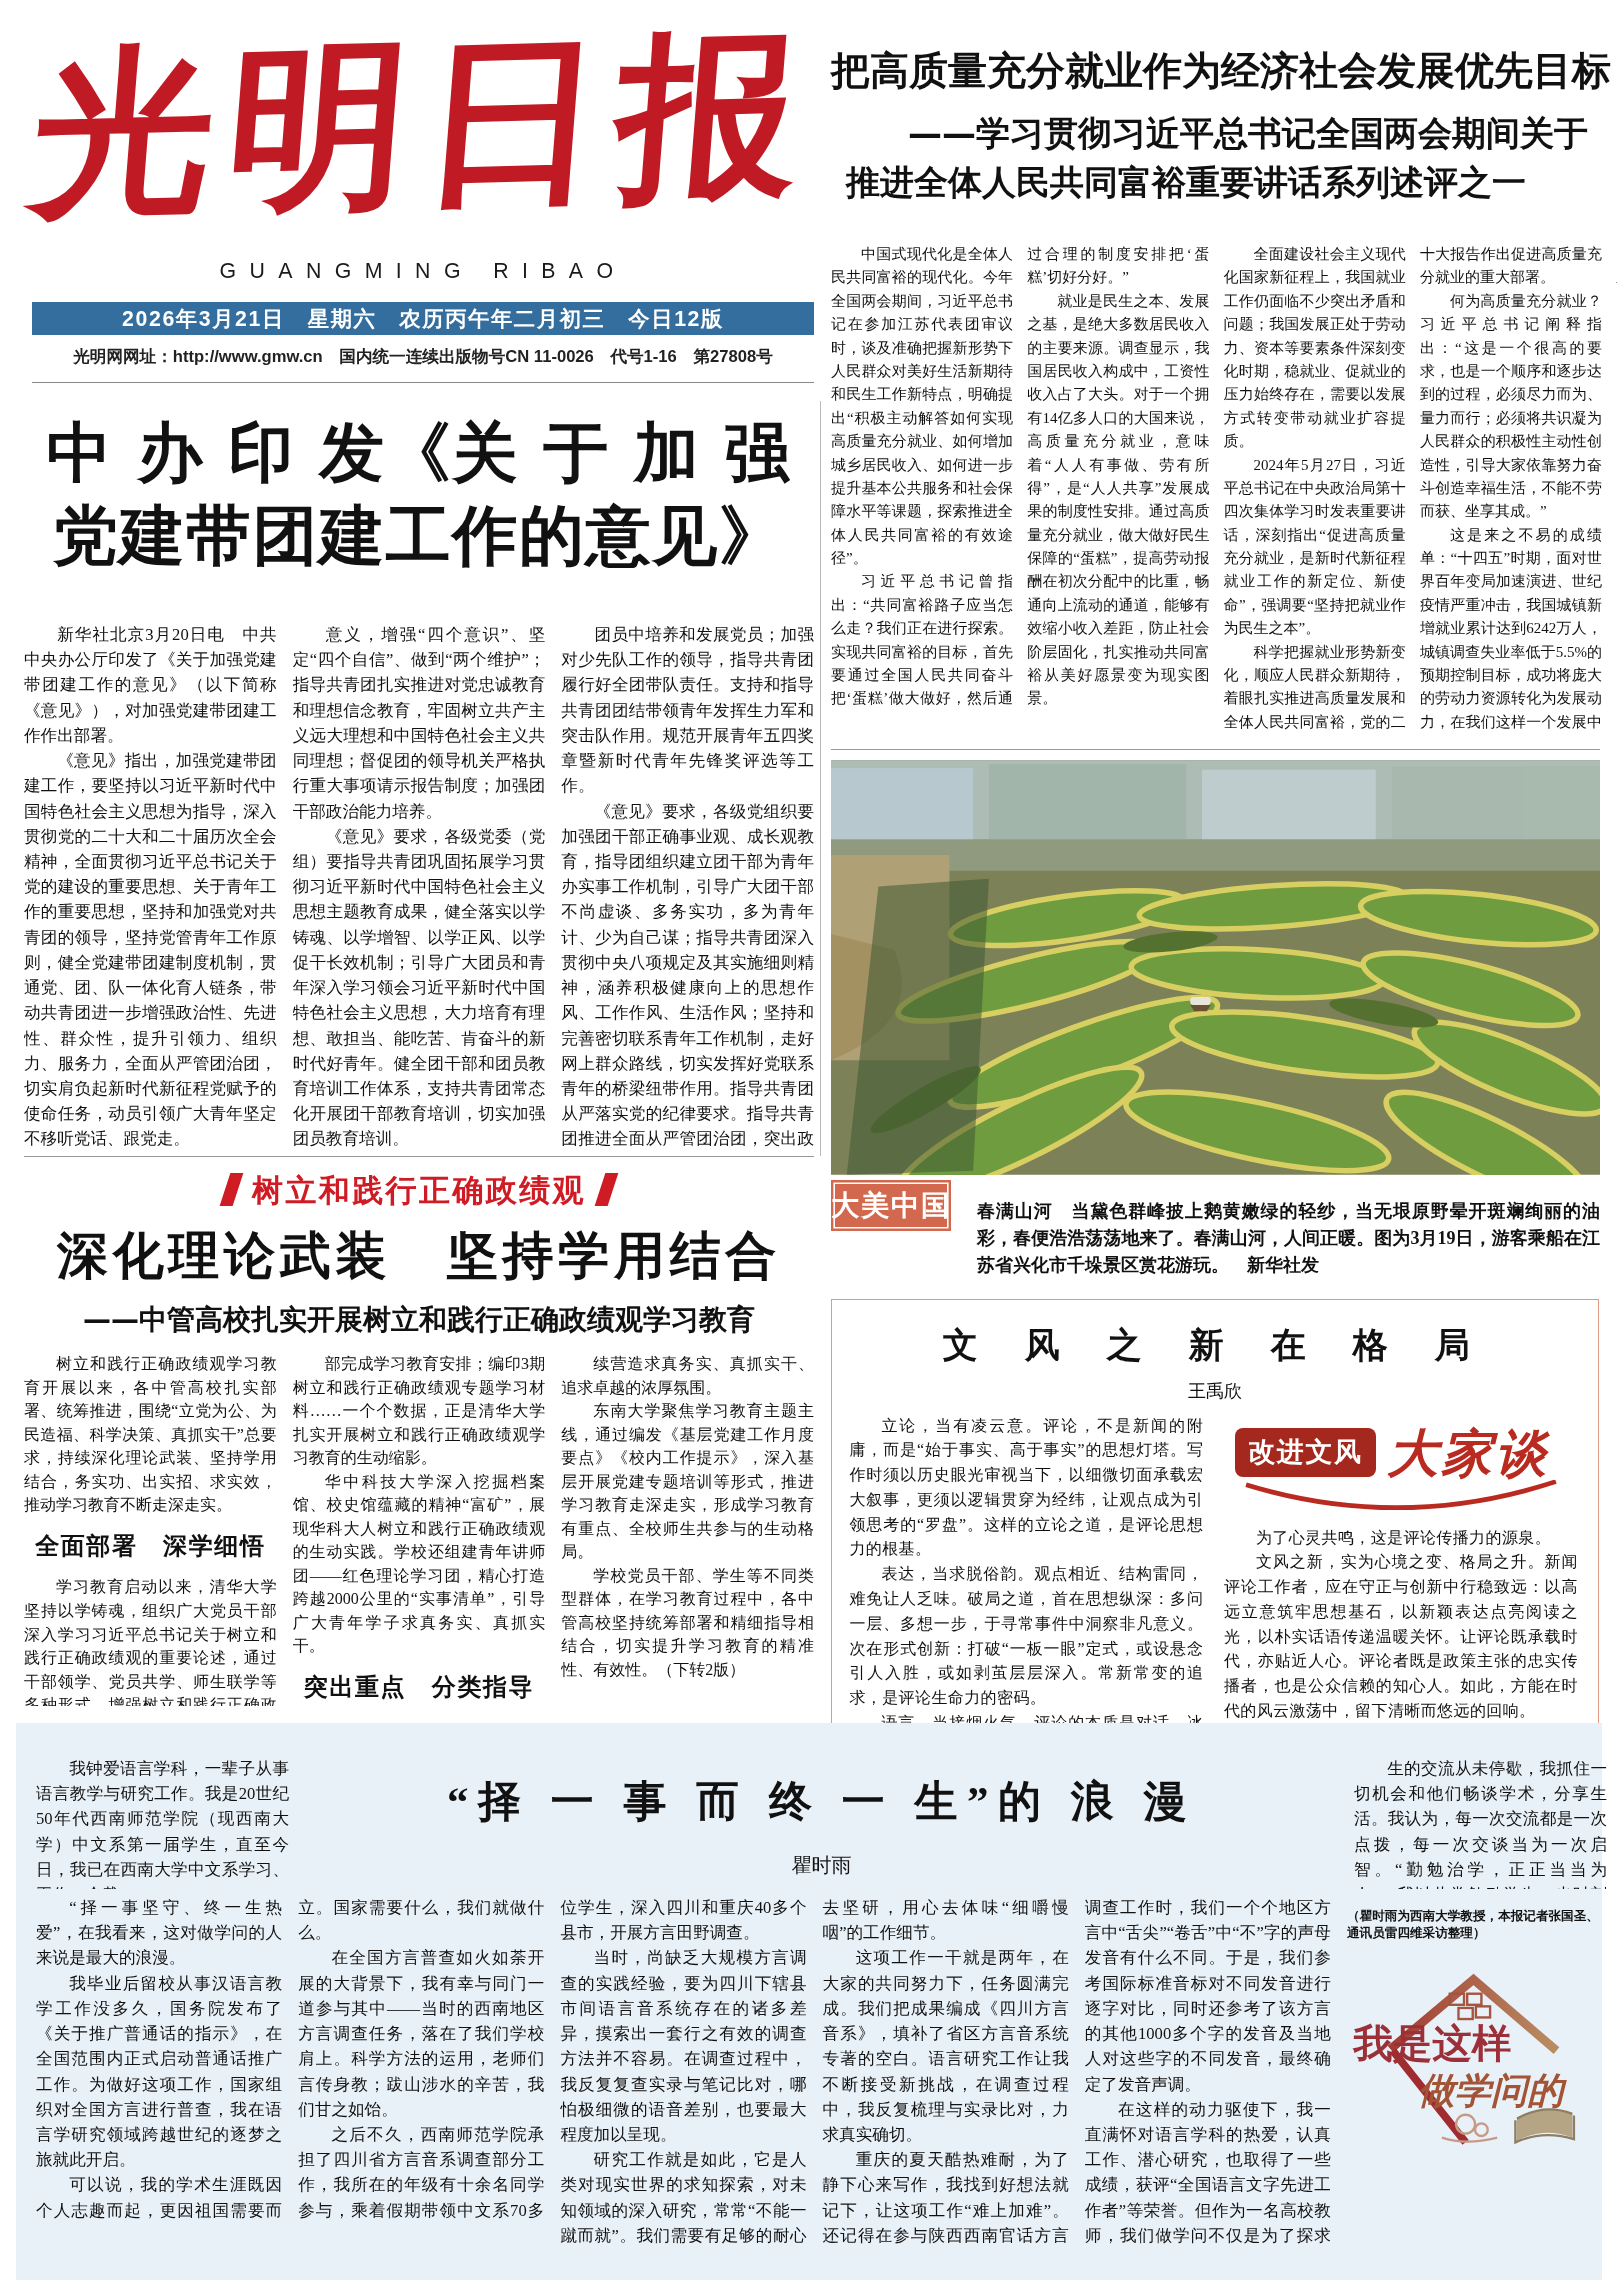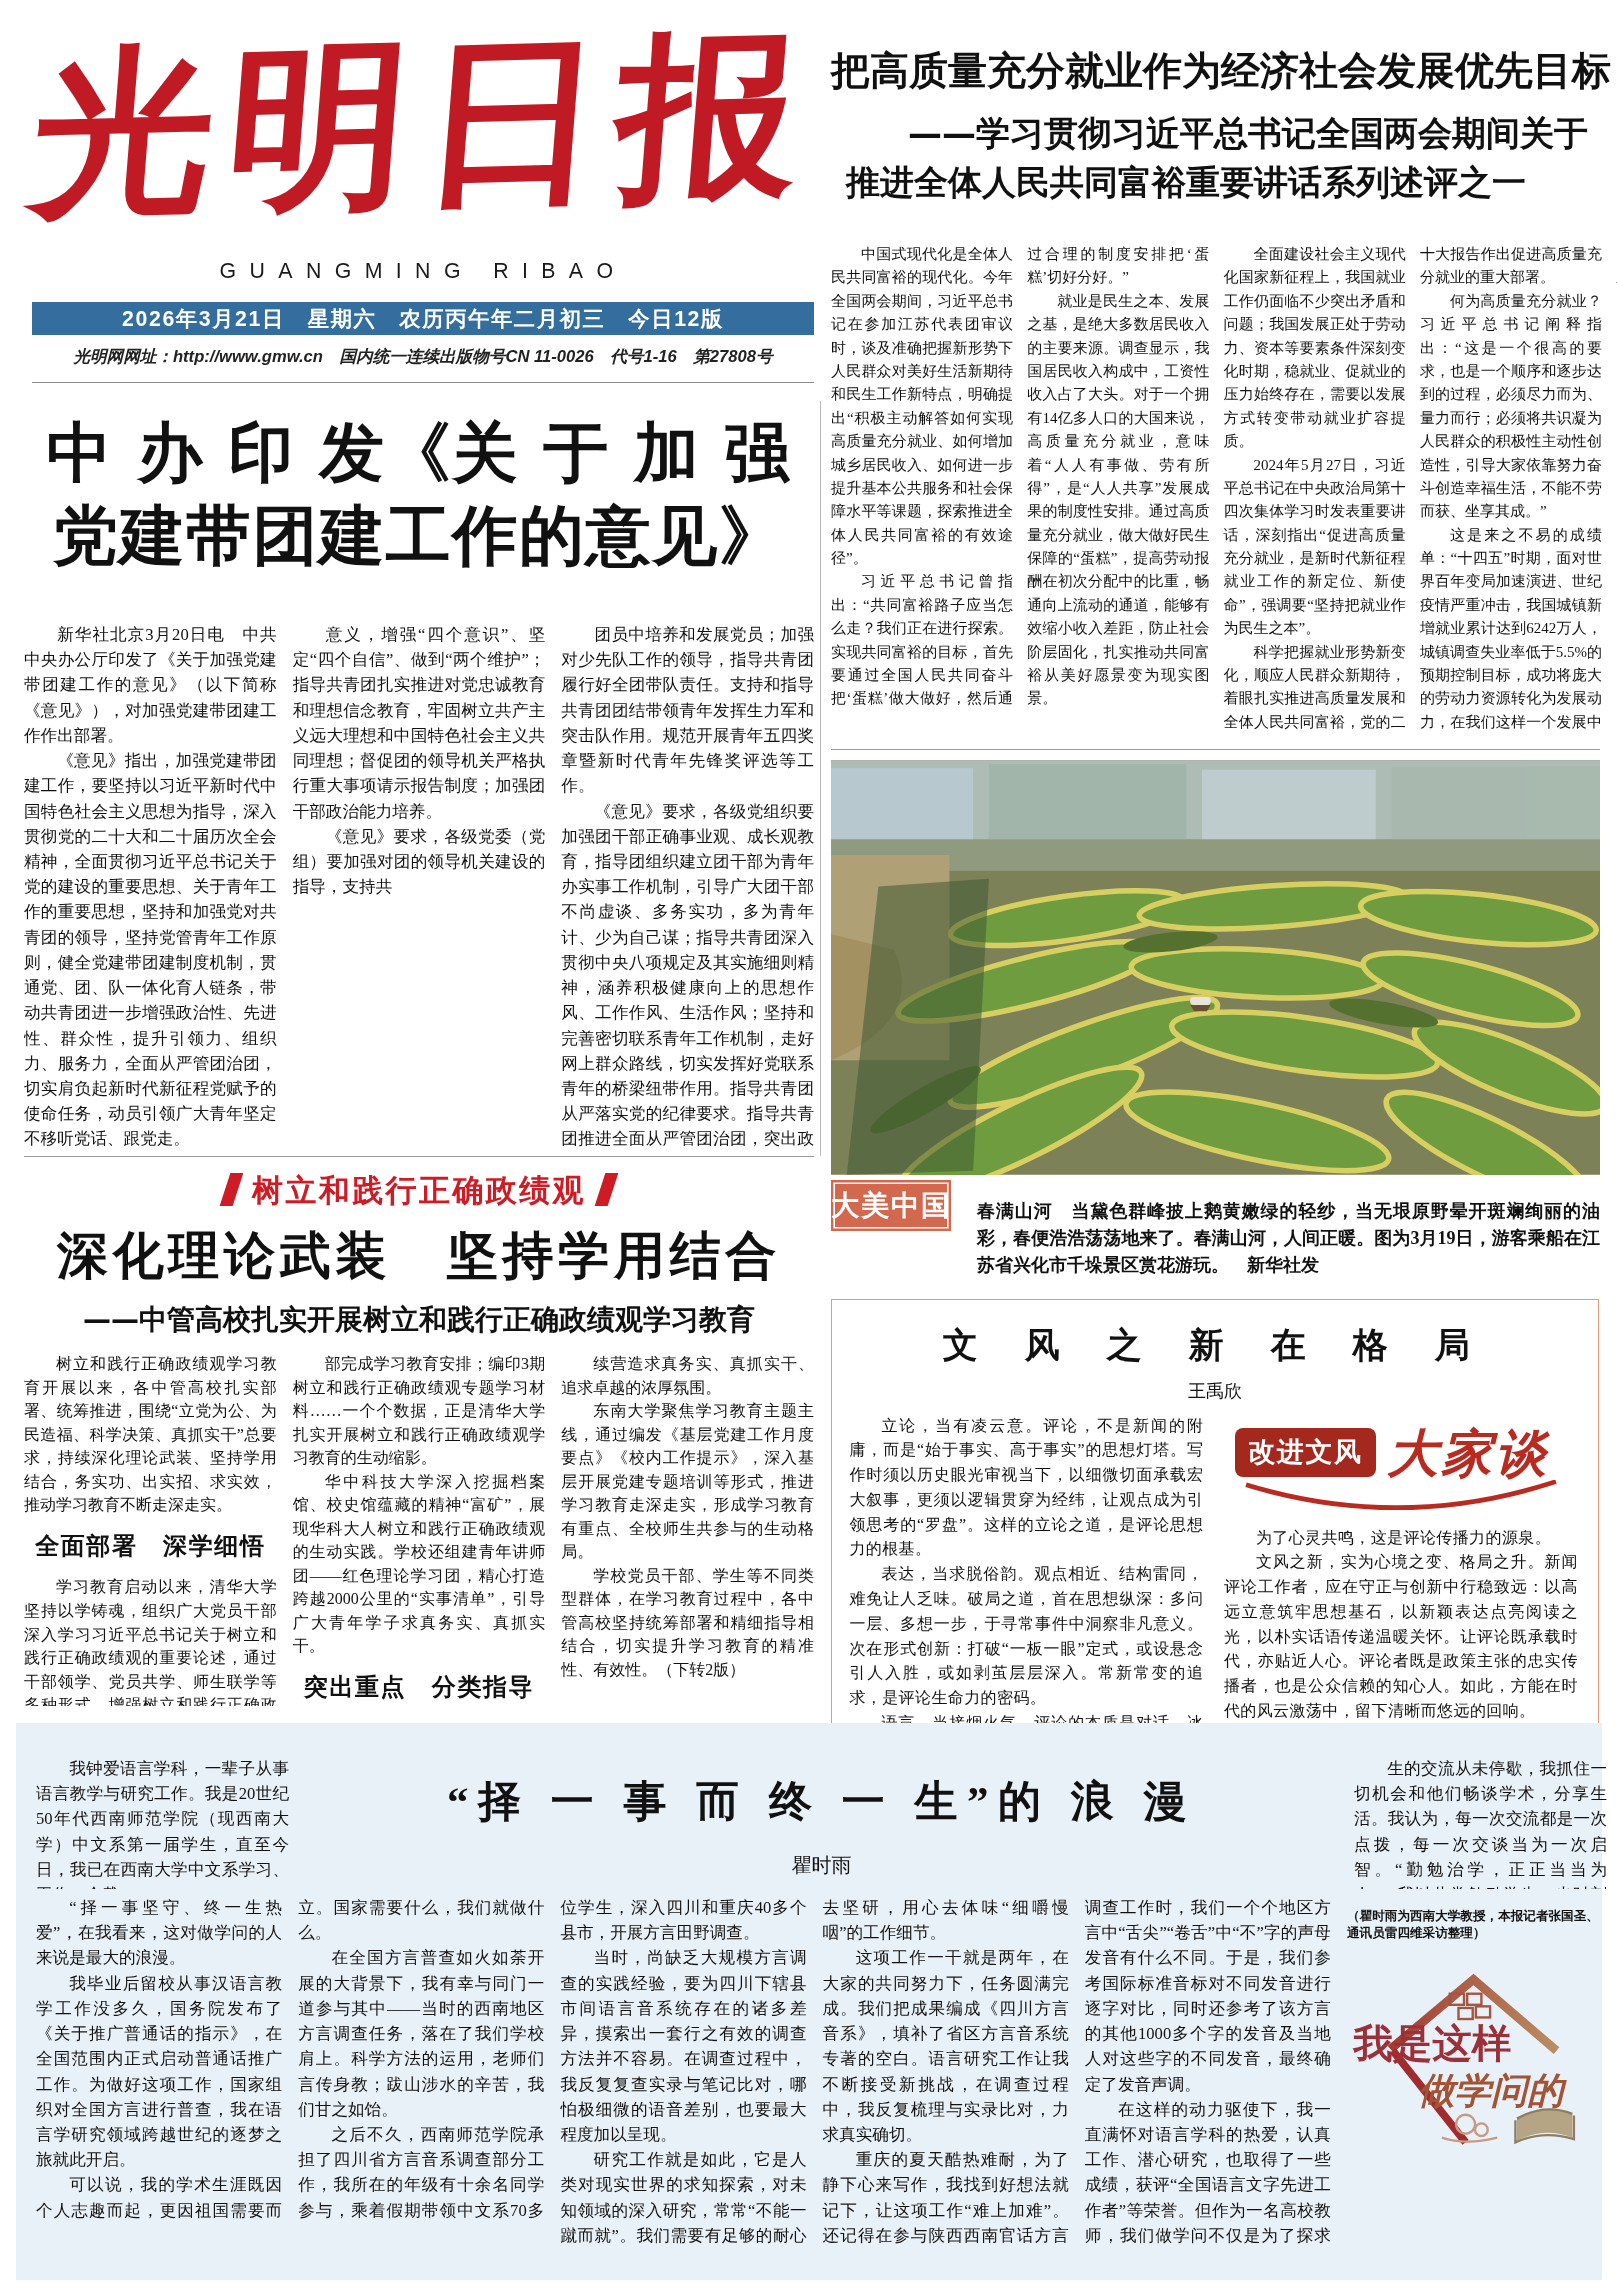--- a/index.html
+++ b/index.html
@@ -9,21 +9,21 @@
   .calligraphy{position:absolute;left:32px;top:6.3px;width:782px;text-align:center;
 ryi    color:#c01a24;}
   .calligraphy{font-family:"DejaVu Serif",serif;font-weight:bold;font-size:180px;line-height:1.3;
     color:#c01a24;letter-spacing:14.2px;transform:skewX(-6deg) rotate(-1.5deg);white-space:nowrap;}
   .romanized{position:absolute;left:32px;top:259px;width:782px;text-align:center;
     font-family:"Liberation Sans","DejaVu Sans",sans-serif;font-size:21.3px;letter-spacing:13.4px;color:#1a1a1a;}
   .datebar{position:absolute;left:32px;top:302px;width:782px;height:33px;background:#336e9e;
     color:#fff;font-family:"Liberation Sans","DejaVu Sans",sans-serif;font-weight:bold;font-size:21.3px;
     display:flex;align-items:center;justify-content:center;letter-spacing:1.6px;}
   .infoline{position:absolute;left:32px;top:346px;width:782px;text-align:center;
-    font-family:"Liberation Sans","DejaVu Sans",sans-serif;font-weight:bold;font-size:16.6px;color:#222;font-style:italic;}
+    font-family:"Liberation Sans","DejaVu Sans",sans-serif;font-weight:bold;font-size:16.6px;color:#222;}
   .mast-rule{position:absolute;left:32px;top:382px;width:782px;height:0.8px;background:#8a8a8a;}
   .v-rule{position:absolute;left:820px;top:401px;width:0.8px;height:755px;background:#bbb;}
   
   .lead-hl{position:absolute;left:831px;top:44px;width:771px;text-align:center;
     font-family:"DejaVu Sans","Liberation Sans",sans-serif;font-weight:bold;font-size:39px;
     letter-spacing:0px;white-space:nowrap;}
   .lead-sub1{position:absolute;left:908px;top:111px;width:693px;
     font-family:"DejaVu Sans","Liberation Sans",sans-serif;font-weight:bold;font-size:34px;white-space:nowrap;}
   .lead-sub2{position:absolute;left:846px;top:160px;width:755px;
     font-family:"DejaVu Sans","Liberation Sans",sans-serif;font-weight:bold;font-size:34px;white-space:nowrap;}
@@ -174,20 +174,21 @@
     <div>党建带团建工作的意见》</div>
   </div>
   <div class="main-cols">
     <div class="col">
         <p>新华社北京3月20日电　中共中央办公厅印发了《关于加强党建带团建工作的意见》（以下简称《意见》），对加强党建带团建工作作出部署。</p>
         <p>《意见》指出，加强党建带团建工作，要坚持以习近平新时代中国特色社会主义思想为指导，深入贯彻党的二十大和二十届历次全会精神，全面贯彻习近平总书记关于党的建设的重要思想、关于青年工作的重要思想，坚持和加强党对共青团的领导，坚持党管青年工作原则，健全党建带团建制度机制，贯通党、团、队一体化育人链条，带动共青团进一步增强政治性、先进性、群众性，提升引领力、组织力、服务力，全面从严管团治团，切实肩负起新时代新征程党赋予的使命任务，动员引领广大青年坚定不移听党话、跟党走。</p>
         <p>《意见》要求，加强党中央对共青团和青年工作的集中统一领导，坚持共青团受同级党委和上级团组织双重领导、以同级党委领导为主的组织领导体制。把习近平总书记关于青年工作的重要思想列入各级党委（党组）理论学习中心组学习内容，纳入干部教育培训内容。各级党委（党组）要指导团的领导机关深刻领悟“两个确立”的决定性</p>
       </div>
     <div class="col">
         <p>意义，增强“四个意识”、坚定“四个自信”、做到“两个维护”；指导共青团扎实推进对党忠诚教育和理想信念教育，牢固树立共产主义远大理想和中国特色社会主义共同理想；督促团的领导机关严格执行重大事项请示报告制度；加强团干部政治能力培养。</p>
+        <p>《意见》要求，各级党委（党组）要指导共青团巩固拓展学习贯彻习近平新时代中国特色社会主义思想主题教育成果，健全落实以学铸魂、以学增智、以学正风、以学促干长效机制；引导广大团员和青年深入学习领会习近平新时代中国特色社会主义思想，大力培育有理想、敢担当、能吃苦、肯奋斗的新时代好青年。健全团干部和团员教育培训工作体系，支持共青团常态化开展团干部教育培训，切实加强团员教育培训。</p>
         <p>《意见》要求，各级党委（党组）要加强对团的领导机关建设的指导，支持共</p>
       </div>
     <div class="col">
         <p>团员中培养和发展党员；加强对少先队工作的领导，指导共青团履行好全团带队责任。支持和指导共青团团结带领青年发挥生力军和突击队作用。规范开展青年五四奖章暨新时代青年先锋奖评选等工作。</p>
         <p>《意见》要求，各级党组织要加强团干部正确事业观、成长观教育，指导团组织建立团干部为青年办实事工作机制，引导广大团干部不尚虚谈、多务实功，多为青年计、少为自己谋；指导共青团深入贯彻中央八项规定及其实施细则精神，涵养积极健康向上的思想作风、工作作风、生活作风；坚持和完善密切联系青年工作机制，走好网上群众路线，切实发挥好党联系青年的桥梁纽带作用。指导共青团从严落实党的纪律要求。指导共青团推进全面从严管团治团，突出政治要求，净化政治生态，保持良好形象；指导团组织严格团员教育管理，严肃团的组织纪律。</p>
       </div>
   </div>
   <div class="main-rule"></div>
 
   <div class="eyebrow">

